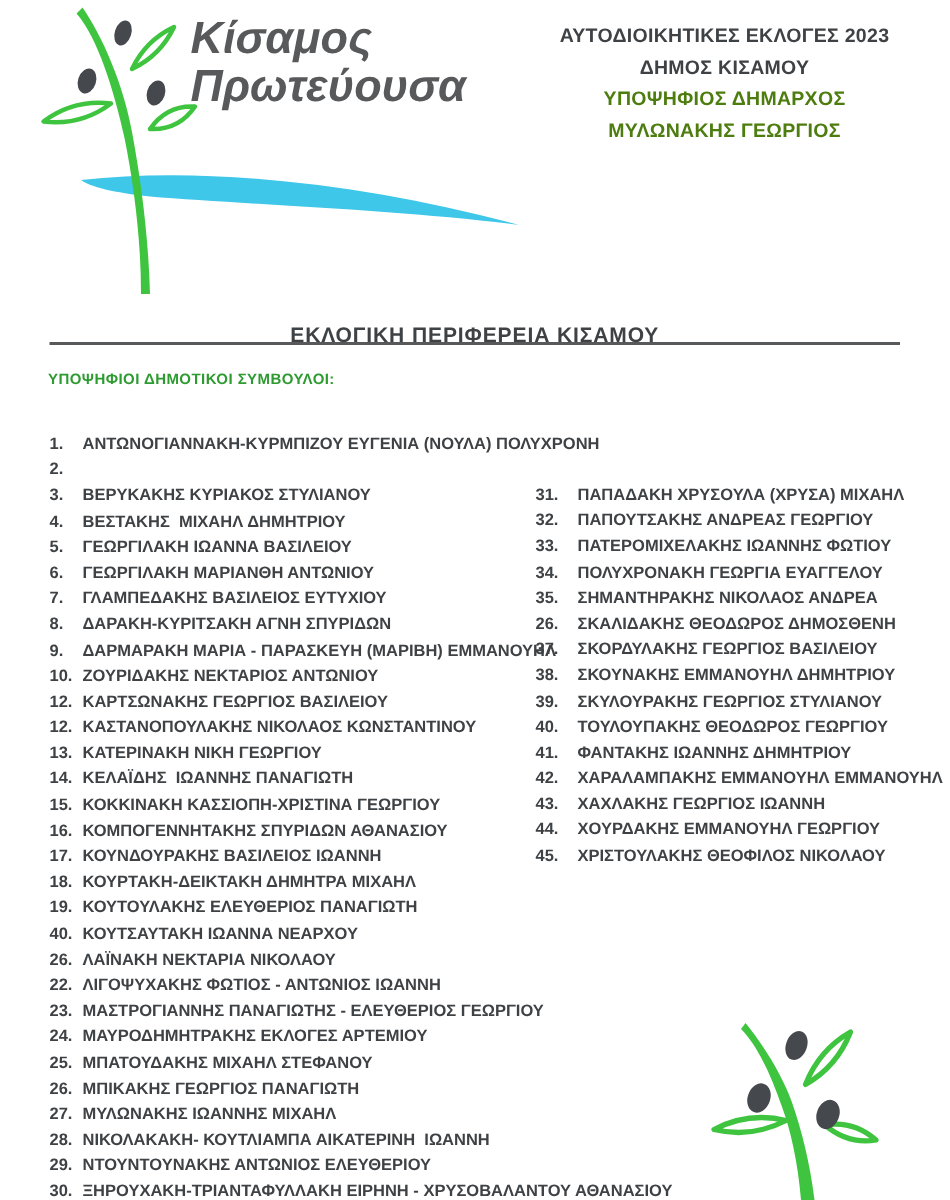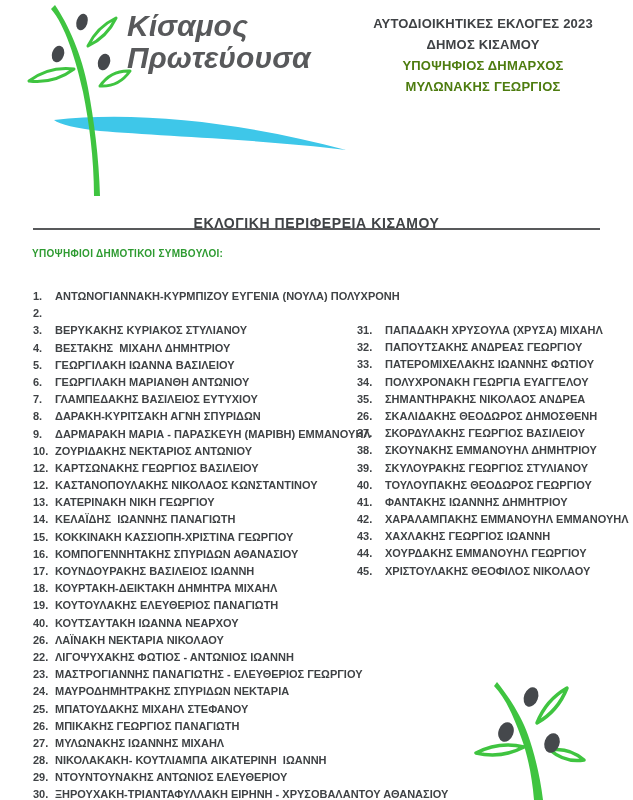--- a/index.html
+++ b/index.html
@@ -200,21 +200,21 @@
         <span class="name">ΛΙΓΟΨΥΧΑΚΗΣ ΦΩΤΙΟΣ - ΑΝΤΩΝΙΟΣ ΙΩΑΝΝΗ</span>
       </div>
 
       <div class="row">
         <span class="num">23.</span>
         <span class="name">ΜΑΣΤΡΟΓΙΑΝΝΗΣ ΠΑΝΑΓΙΩΤΗΣ - ΕΛΕΥΘΕΡΙΟΣ ΓΕΩΡΓΙΟΥ</span>
       </div>
 
       <div class="row">
         <span class="num">24.</span>
-        <span class="name">ΜΑΥΡΟΔΗΜΗΤΡΑΚΗΣ ΣΠΥΡΙΔΩΝ ΝΕΚΤΑΡΙΑ</span>
+        <span class="name">ΜΑΥΡΟΔΗΜΗΤΡΑΚΗΣ ΕΚΛΟΓΕΣ ΑΡΤΕΜΙΟΥ</span>
       </div>
 
       <div class="row">
         <span class="num">25.</span>
         <span class="name">ΜΠΑΤΟΥΔΑΚΗΣ ΜΙΧΑΗΛ ΣΤΕΦΑΝΟΥ</span>
       </div>
 
       <div class="row">
         <span class="num">26.</span>
         <span class="name">ΜΠΙΚΑΚΗΣ ΓΕΩΡΓΙΟΣ ΠΑΝΑΓΙΩΤΗ</span>

